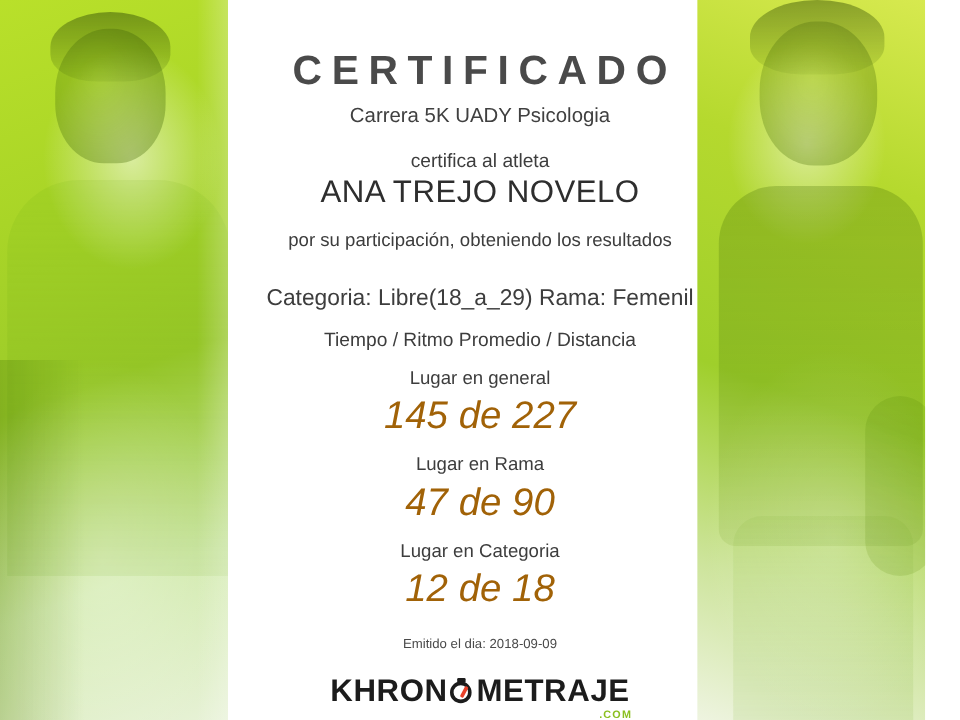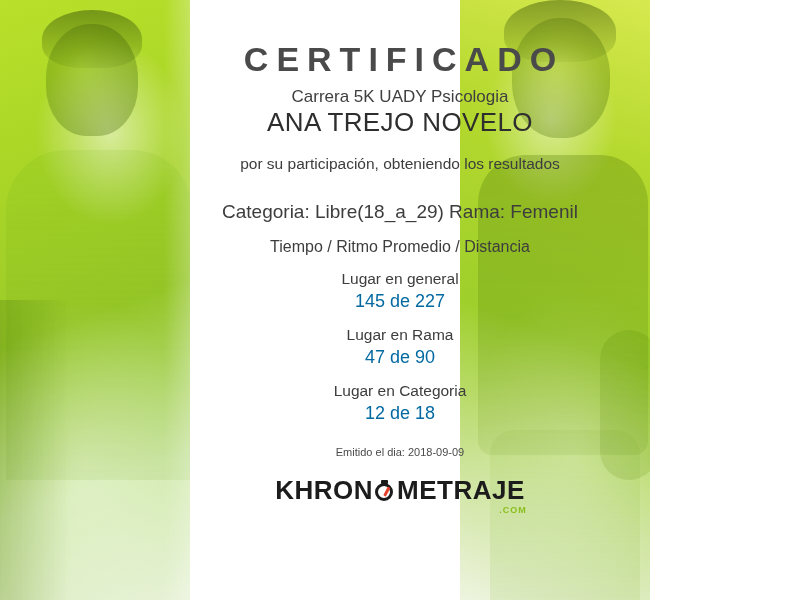--- a/index.html
+++ b/index.html
@@ -5,21 +5,21 @@
   html, body {
     margin: 0;
     padding: 0;
     background: #ffffff;
   }
   body {
     font-family: "Liberation Sans", sans-serif;
   }
   .certificate {
     position: relative;
-    width: 650px;
+    width: 771px;
     height: 600px;
     overflow: hidden;
     background: #ffffff;
   }
 
   
   .photo-panel {
     position: absolute;
     top: 0;
     height: 600px;
@@ -182,22 +182,23 @@
     color: #2e2e2e;
     white-space: nowrap;
   }
   .rank-label {
     margin-top: 14px;
     font-size: 15.5px;
     color: #3d3d3d;
   }
   .rank-value {
     margin-top: 3px;
-    font-size: 18px;
-    color: #0369a1;
+    font-size: 32px;
+    color: #a16207;
+    font-style: italic;
   }
   .issued {
     margin-top: 22px;
     font-size: 11px;
     color: #4a4a4a;
   }
 
   
   .logo-wrap {
     margin-top: 17px;
@@ -277,20 +278,21 @@
     <div class="figure r-head"></div>
     <div class="figure r-hair"></div>
   </div>
 
   <div class="content">
 
     <div class="title">CERTIFICADO</div>
 
     <div class="race-name">Carrera 5K UADY Psicologia</div>
 
+    <div class="certifies">certifica al atleta</div>
 
     <div class="athlete">ANA TREJO NOVELO</div>
 
     <div class="participation">por su participación, obteniendo los resultados</div>
 
     <div class="category">Categoria: Libre(18_a_29) Rama: Femenil</div>
 
     <div class="metrics-label">Tiempo / Ritmo Promedio / Distancia</div>
 
     <div class="rank-label">Lugar en general</div>

